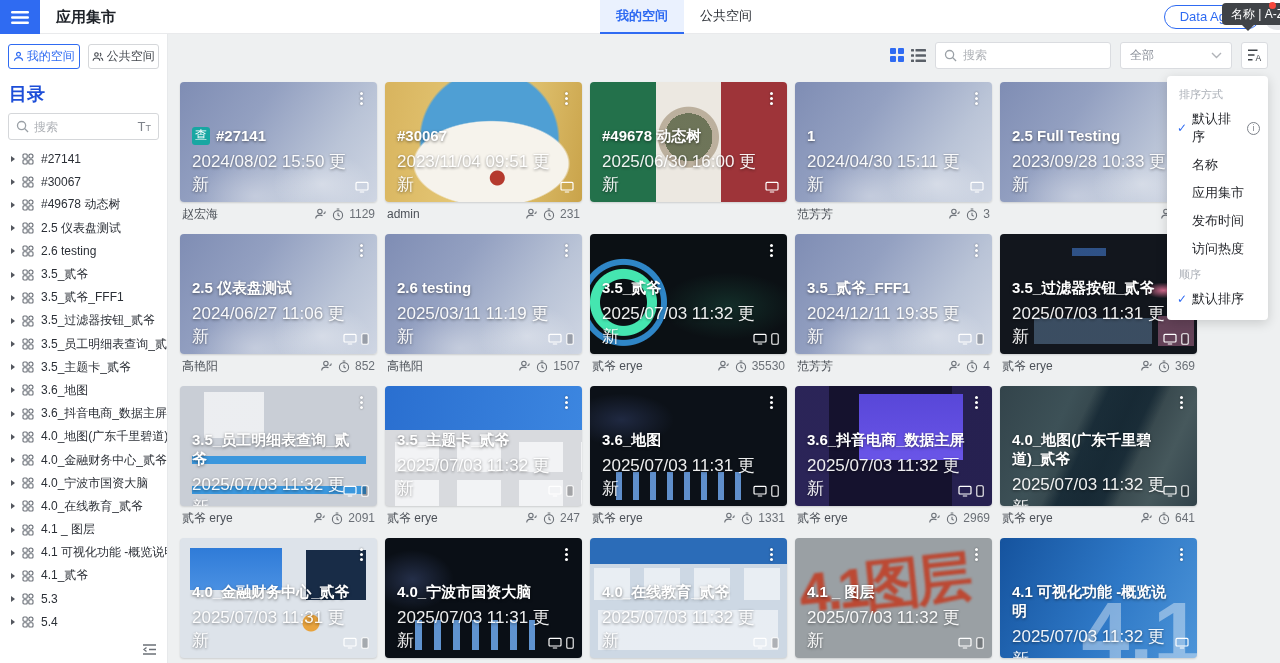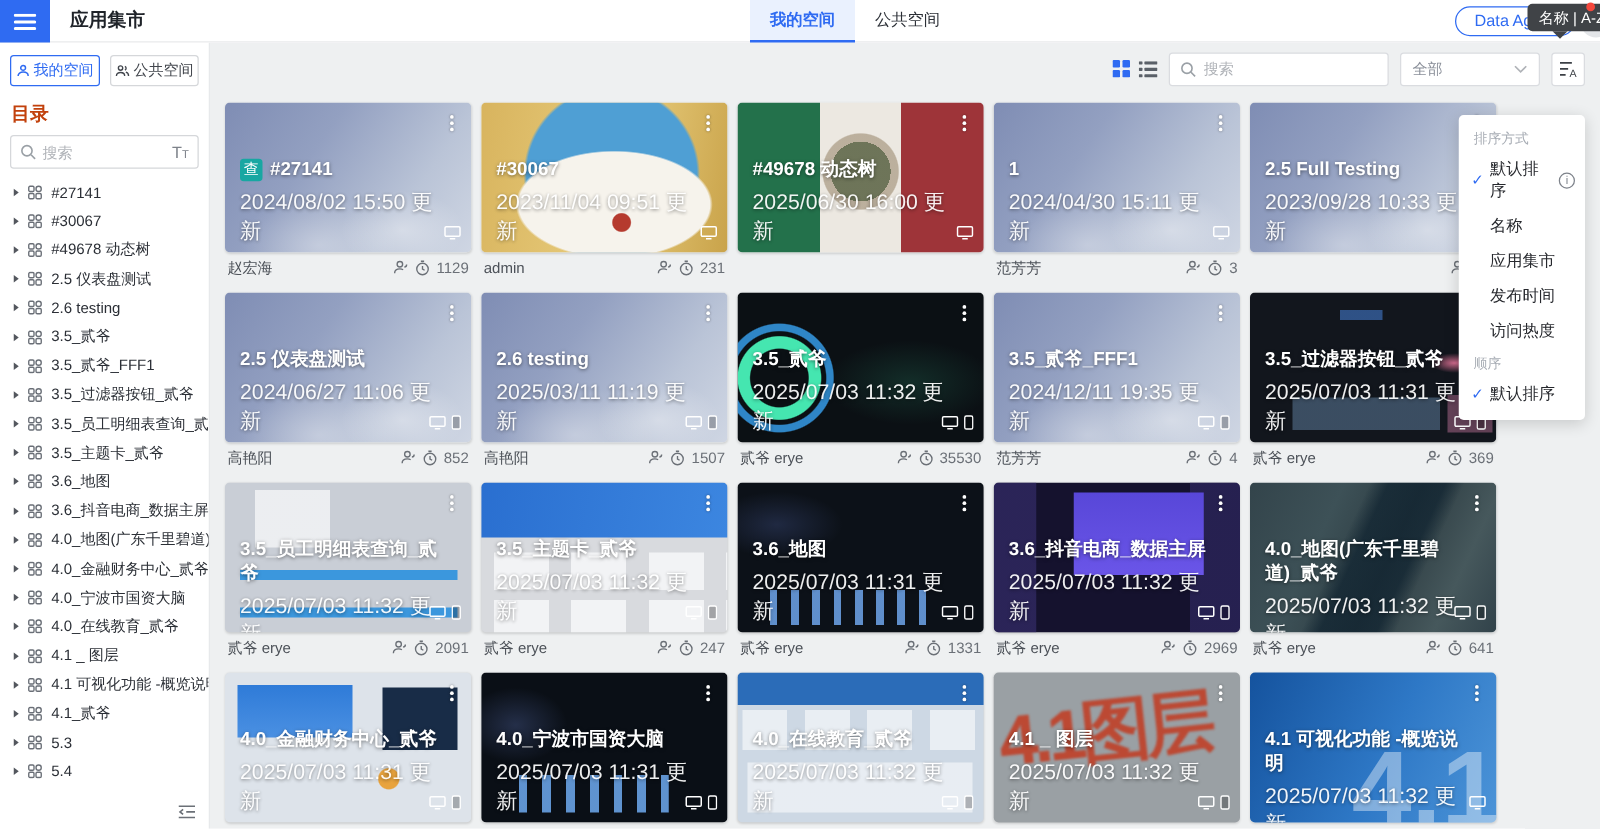--- a/index.html
+++ b/index.html
@@ -17,21 +17,21 @@
   .avatar{position:absolute;right:-10px;top:4px;width:26px;height:26px;border-radius:50%;background:#e3e5e8;z-index:32}
   .notif-dot{position:absolute;right:4px;top:2px;width:7px;height:7px;border-radius:50%;background:#F5483D;z-index:70}
   .tooltip{position:absolute;left:1222px;top:3px;height:22px;background:#404347;color:#fff;font-size:12px;line-height:22px;padding:0 9px;border-radius:4px;z-index:60;white-space:nowrap}
   .tooltip::after{content:"";position:absolute;left:20px;bottom:-6px;border:6px solid transparent;border-top-color:#404347;border-bottom:none}
 
   
   .sidebar{position:absolute;left:0;top:34px;width:168px;bottom:0;background:#fff;border-right:1px solid #e7e9eb;z-index:20}
   .space-btns{display:flex;gap:8px;padding:10px 8px 0}
   .space-btn{flex:1;height:25px;border:1px solid #d5d7da;border-radius:3px;background:#fff;font-size:12px;color:#42464d;display:flex;align-items:center;justify-content:center;gap:3px;cursor:pointer;white-space:nowrap}
   .space-btn.active{border-color:#2F6BF2;color:#2F6BF2}
-  .dir-label{padding:13px 9px 7px;font-size:15px;font-weight:bold;color:#c2410c}
+  .dir-label{padding:13px 9px 7px;font-size:18px;font-weight:bold;color:#1d4ed8}
   .side-search{margin:0 8px;height:27px;border:1px solid #d5d7da;border-radius:3px;display:flex;align-items:center;padding:0 7px;gap:5px;background:#fff}
   .side-search input{flex:1;min-width:0;border:none;outline:none;font-size:12px;color:#2b2f36;background:transparent}
   .side-search input::placeholder{color:#b0b3b8}
   .tr-icon{color:#7d828a;display:flex;align-items:baseline;cursor:pointer}
   .tr-icon::before{content:"T";font-size:13px}
   .tr-icon::after{content:"T";font-size:9px}
   .tree{padding:7px 0 0}
   .tree-item{display:flex;align-items:center;gap:7px;height:23.2px;padding-left:11px;font-size:12px;color:#2b2f36;white-space:nowrap;overflow:hidden;cursor:pointer}
   .caret{width:0;height:0;border-left:4px solid #53575e;border-top:3.5px solid transparent;border-bottom:3.5px solid transparent;flex:none}
   .node-ico{flex:none;display:flex;color:#6a6f77}
@@ -129,21 +129,21 @@
     repeating-linear-gradient(90deg,#e9eef3 0 36px, rgba(0,0,0,0) 36px 50px),
     linear-gradient(rgba(255,255,255,.55),rgba(255,255,255,.55));
     background-size:100% 26px,100% 32px,180px 40px;
     background-position:0 0,4px 30px,8px 72px;background-repeat:no-repeat}
   .bg-layer{background:#9aa0a4}
   .bg-layer .art{left:4px;top:10px;color:#c23a20;font-size:56px;opacity:.85;transform:rotate(-6deg);letter-spacing:-4px;filter:blur(1px)}
   .bg-overview{background:linear-gradient(115deg,#15539e 0%,#2e78c6 55%,#4c94d8 100%)}
   .bg-overview .art{right:-4px;bottom:-24px;color:rgba(255,255,255,.4);font-size:86px}
 
   
-  .sort-menu{position:absolute;left:1167px;top:92px;width:101px;background:#fff;border-radius:4px;box-shadow:0 3px 12px rgba(0,0,0,.16);z-index:50;padding:7px 0}
+  .sort-menu{position:absolute;left:1167px;top:76px;width:101px;background:#fff;border-radius:4px;box-shadow:0 3px 12px rgba(0,0,0,.16);z-index:50;padding:7px 0}
   .menu-header{padding:4px 12px 3px;font-size:11px;color:#a8adb5}
   .menu-item{display:flex;align-items:center;padding:5px 8px 5px 10px;font-size:13px;color:#27292e;cursor:pointer}
   .menu-item .chk{width:15px;flex:none;color:#2F6BF2;font-size:12px}
   .info-circle{width:13px;height:13px;border:1px solid #7d828a;border-radius:50%;display:inline-flex;align-items:center;justify-content:center;font-size:9px;color:#7d828a;margin-left:4px;flex:none}
   .info-circle::before{content:"i"}
 </style>
 </head>
 <body>
 
 <div class="page">

